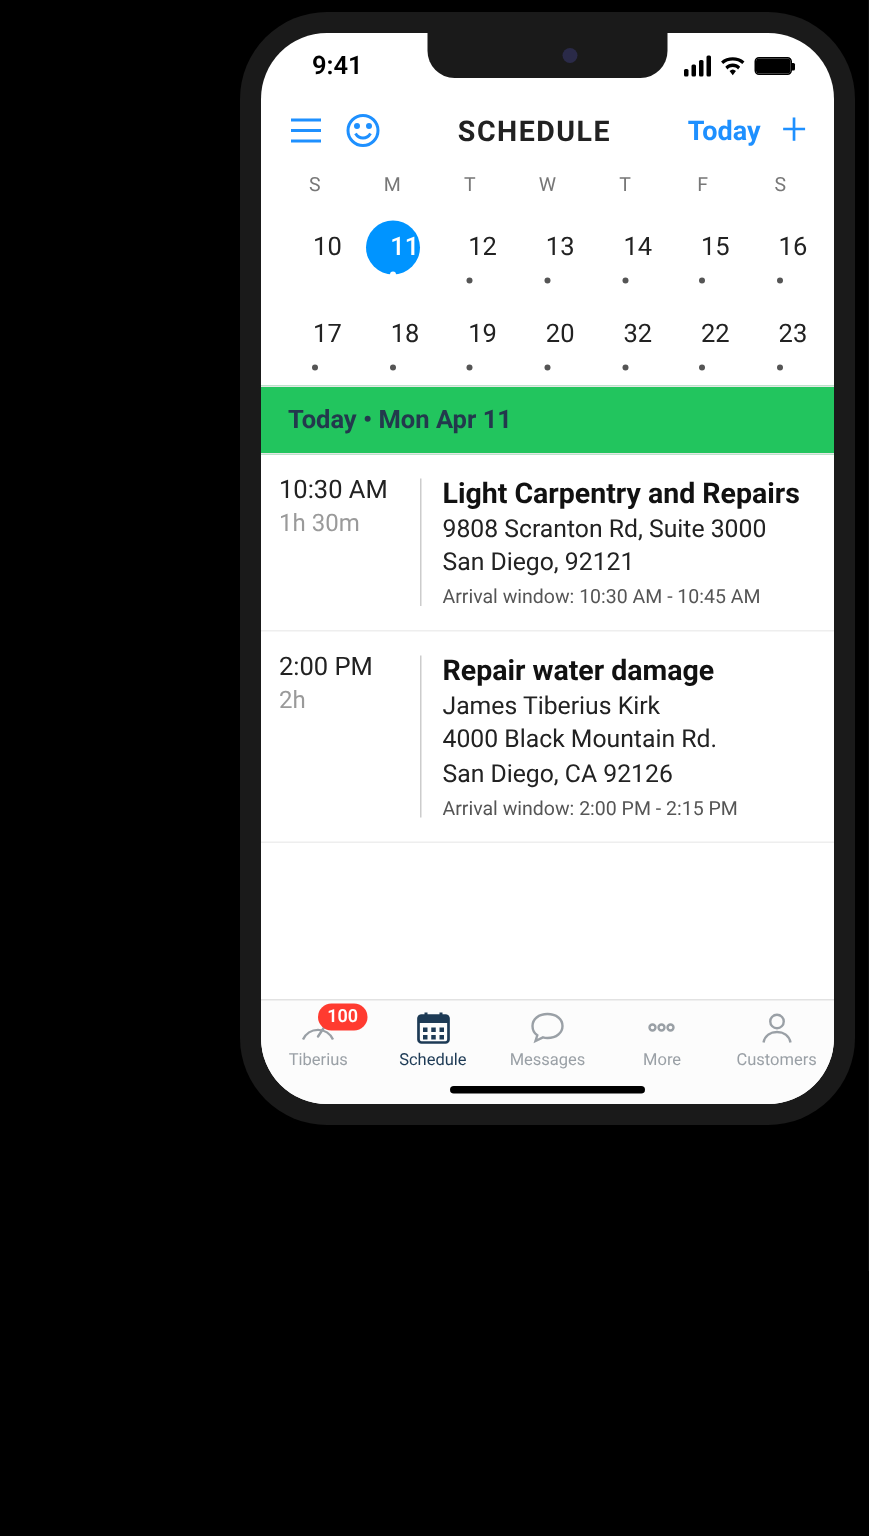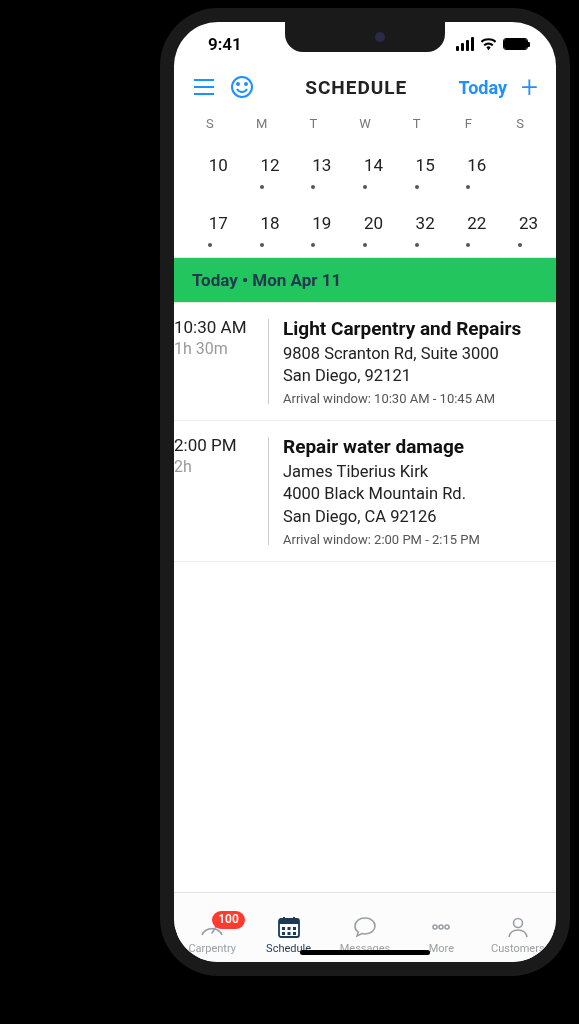--- a/index.html
+++ b/index.html
@@ -1,17 +1,17 @@
 <!DOCTYPE html>
 <html><head>
 <meta charset="utf-8">
 <style>
   *{margin:0;padding:0;box-sizing:border-box;font-family:-apple-system,BlinkMacSystemFont,"Segoe UI",Roboto,Helvetica,Arial,sans-serif;-webkit-font-smoothing:antialiased}
   body{background:#000;width:579px;height:1024px;position:relative;overflow:hidden}
-  .phone{position:absolute;left:160px;top:8px;width:410px;height:968px;background:#1a1a1a;border-radius:58px;padding:14px}
+  .phone{position:absolute;left:160px;top:8px;width:410px;height:742px;background:#1a1a1a;border-radius:58px;padding:14px}
   .screen{width:100%;height:100%;background:#fff;border-radius:44px;overflow:hidden;position:relative;display:flex;flex-direction:column}
   .notch{position:absolute;top:0;left:50%;transform:translateX(-50%);width:160px;height:30px;background:#1a1a1a;border-bottom-left-radius:18px;border-bottom-right-radius:18px;z-index:10;display:flex;justify-content:center;align-items:center}
   .notch .cam{width:10px;height:10px;border-radius:50%;background:#2a2a48;margin-left:30px}
   .statusbar{height:44px;display:flex;align-items:center;justify-content:space-between;padding:0 28px 0 34px;font-weight:600;font-size:17px}
   .statusbar .right{display:flex;gap:6px;align-items:center}
   .sig{display:flex;gap:2px;align-items:flex-end}
   .sig span{width:3px;background:#000;border-radius:1px}
   .sig span:nth-child(1){height:5px}.sig span:nth-child(2){height:8px}.sig span:nth-child(3){height:11px}.sig span:nth-child(4){height:14px}
   .wifi{width:17px;height:13px}
   .batt{width:25px;height:12px;border:1px solid #000;border-radius:3px;position:relative}
@@ -24,30 +24,30 @@
   .plus{font-size:30px;color:#1e90ff;font-weight:300;line-height:1}
   .weekhdr{display:grid;grid-template-columns:repeat(7,1fr);text-align:center;padding:4px 10px 10px;color:#777;font-size:13px}
   .daysrow{display:grid;grid-template-columns:repeat(7,1fr);text-align:right;padding:6px 10px;font-size:17px;color:#222}
   .daycell{display:flex;flex-direction:column;align-items:center;height:46px;justify-content:flex-start;position:relative}
   .daycell .num{width:36px;height:36px;line-height:36px;border-radius:50%}
   .daycell.selected .num{background:#0094ff;color:#fff;font-weight:500}
   .daycell .dot,.daycell.selected .dot{width:4px;height:4px;border-radius:50%;background:#555;margin-top:2px}
   .daycell.selected .dot{background:#fff;position:absolute;bottom:8px}
   .sectionhdr{background:#22c55e;padding:12px 18px;font-size:17px;color:#23394d;font-weight:700;border-top:1px solid #e6e6e6;border-bottom:1px solid #e6e6e6}
   .list{flex:1;overflow:hidden}
-  .item{display:flex;padding:14px 0;border-bottom:1px solid #eee}
+  .item{display:flex;padding:14px 12px;border-bottom:1px solid #eee}
   .item .timecol{width:90px;flex-shrink:0}
   .item .timecol .time{font-size:17px;color:#222}
   .item .timecol .dur{font-size:16px;color:#9a9a9a;margin-top:2px}
   .item .divider{width:1px;background:#ccc;margin:2px 14px 2px 4px}
   .item .body{flex:1}
   .item .body .jobtitle{font-size:19px;font-weight:700;color:#111;line-height:1.25;margin-bottom:2px}
   .item .body .line{font-size:16.5px;color:#222;line-height:1.35}
   .item .body .arrival{font-size:13px;color:#555;margin-top:4px}
-  .tabbar{height:70px;border-top:1px solid #e2e2e2;display:grid;grid-template-columns:repeat(5,1fr);padding-top:22px;background:#fcfcfc}
+  .tabbar{height:70px;border-top:1px solid #e2e2e2;display:grid;grid-template-columns:repeat(5,1fr);padding-top:6px;background:#fcfcfc}
   .tab{display:flex;flex-direction:column;align-items:center;gap:3px;color:#9aa0a6;font-size:11px;position:relative}
   .tab.active{color:#1d3a55}
   .tab svg{width:26px;height:24px}
   .badge{position:absolute;top:-4px;left:50%;background:#ff3b30;color:#fff;font-size:12px;font-weight:600;border-radius:10px;padding:1px 6px;line-height:1.3}
   .homebar{position:absolute;bottom:7px;left:50%;transform:translateX(-50%);width:130px;height:5px;background:#000;border-radius:3px}
 </style>
 </head>
 <body>
 
 <div class="phone">
@@ -98,20 +98,24 @@
         <span>W</span>
         <span>T</span>
         <span>F</span>
         <span>S</span>
       </div>
     <div id="calrows">
         <div class="daysrow">
           <div class="daycell">
             <div class="num">10</div>
           </div>
+          <div class="daycell selected">
+            <div class="num">11</div>
+            <div class="dot"></div>
+          </div>
           <div class="daycell">
             <div class="num">12</div>
             <div class="dot"></div>
           </div>
           <div class="daycell">
             <div class="num">13</div>
             <div class="dot"></div>
           </div>
           <div class="daycell">
             <div class="num">14</div>
@@ -190,21 +194,21 @@
         </div>
       </div>
 
     <div class="tabbar">
       <div class="tab">
         <span class="badge">100</span>
         <svg viewBox="0 0 26 24" fill="none" stroke="#9aa0a6" stroke-width="1.6">
             <path d="M3 20a11 11 0 0 1 20 0"></path>
             <path d="M13 18l6-9" stroke-linecap="round"></path>
           </svg>
-        <span>Carpentry</span>
+        <span>Tiberius</span>
       </div>
       <div class="tab active">
         <svg viewBox="0 0 26 24" fill="#1d3a55">
             <rect x="3" y="4" width="20" height="18" rx="2" fill="none" stroke="#1d3a55" stroke-width="1.8"></rect>
             <rect x="3" y="4" width="20" height="5"></rect>
             <line x1="8" y1="2" x2="8" y2="6" stroke="#1d3a55" stroke-width="2"></line>
             <line x1="18" y1="2" x2="18" y2="6" stroke="#1d3a55" stroke-width="2"></line>
             <rect x="6" y="12" width="3" height="3"></rect>
             <rect x="11.5" y="12" width="3" height="3"></rect>
             <rect x="17" y="12" width="3" height="3"></rect>

